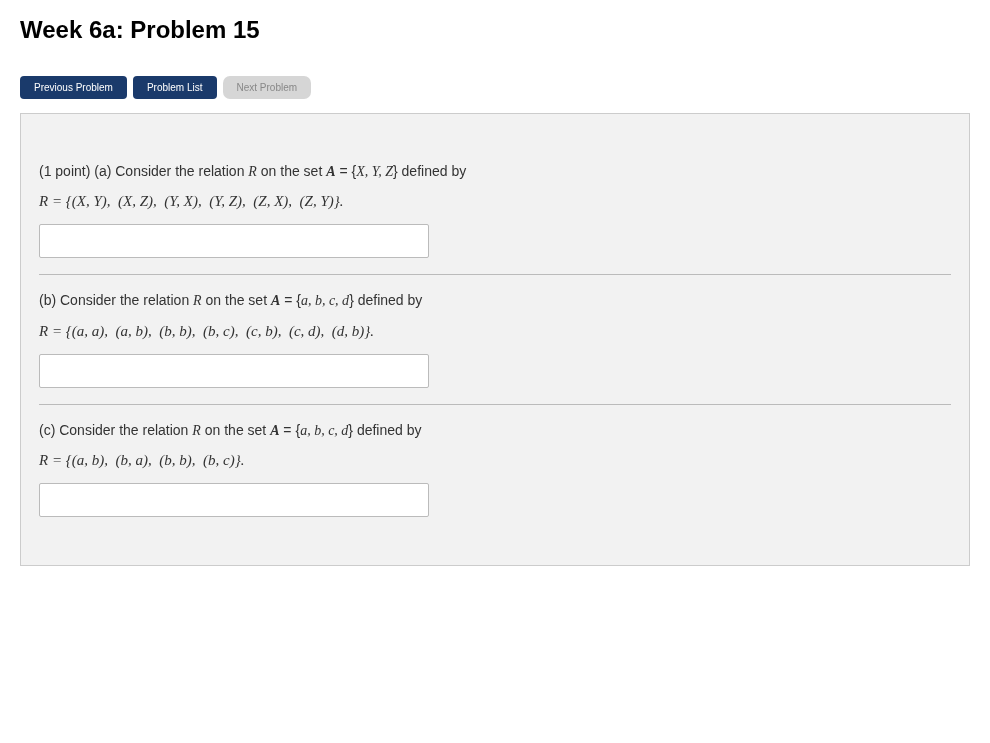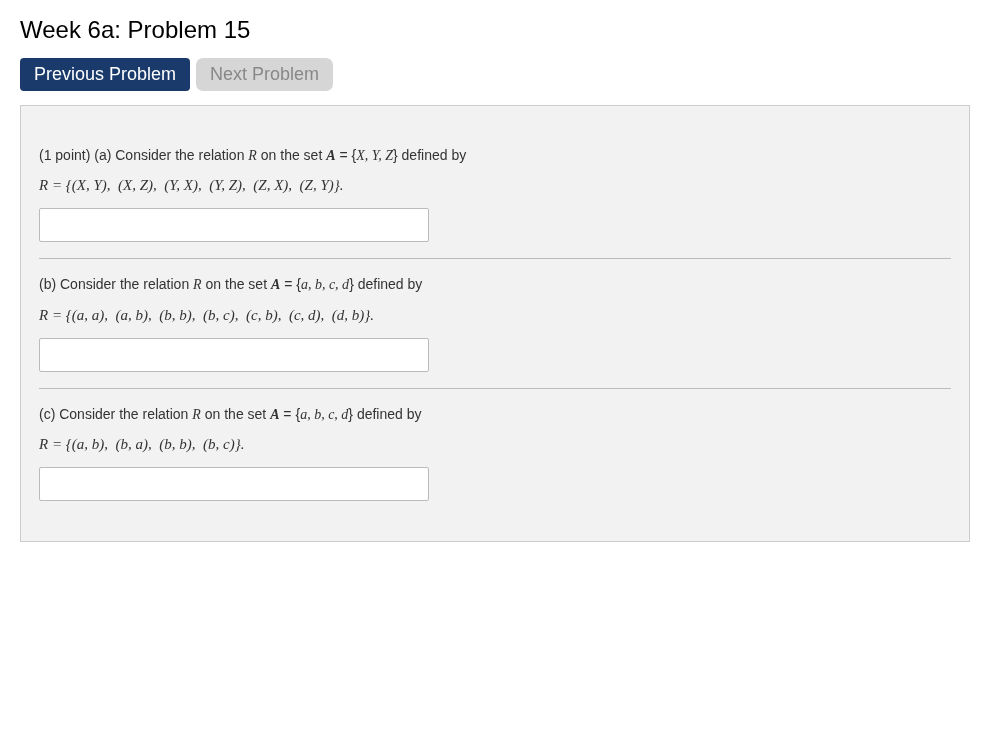--- a/index.html
+++ b/index.html
@@ -6,51 +6,51 @@
     body {
       font-family: Arial, sans-serif;
       font-size: 14px;
       background: #fff;
       color: #333;
       padding: 16px 20px;
       width: 990px;
     }
     h1 {
       font-size: 24px;
-      font-weight: normal;
-      margin-bottom: 14px;
+      font-weight: bold;
+      margin-bottom: 32px;
       color: #000;
     }
     .nav-bar {
       display: flex;
       gap: 6px;
       margin-bottom: 14px;
     }
     .nav-btn {
       padding: 6px 14px;
       border: none;
       border-radius: 4px;
       cursor: pointer;
-      font-size: 18px;
+      font-size: 10px;
       font-weight: 500;
     }
     .nav-btn.active {
       background-color: #1a3a6b;
       color: #fff;
     }
     .nav-btn.disabled {
       background-color: #d6d6d6;
       color: #888;
       cursor: default;
       border-radius: 7px;
     }
     .problem-container {
       background: #f2f2f2;
       border: 1px solid #ccc;
-      padding: 24px 18px;
+      padding: 32px 18px;
     }
     .problem-part {
       padding: 14px 0 16px 0;
       border-bottom: 1px solid #bbb;
     }
     .problem-part:last-child {
       border-bottom: none;
     }
     .problem-text {
       font-size: 14px;
@@ -85,20 +85,21 @@
       font-family: "Times New Roman", serif;
     }
   </style>
 </head>
 <body>
 
 <h1>Week 6a: Problem 15</h1>
 
 <div class="nav-bar">
   <button class="nav-btn active">Previous Problem</button>
+  <button class="nav-btn active">Problem List</button>
   <button class="nav-btn disabled">Next Problem</button>
 </div>
 
 <div class="problem-container">
 
   <div class="problem-part">
     <div class="problem-text">
       (1 point) (a) Consider the relation <span class="math-inline">R</span> on the set <span class="bold-italic">A</span> = {<span class="math-inline">X, Y, Z</span>} defined by
     </div>
     <div class="math-block">

